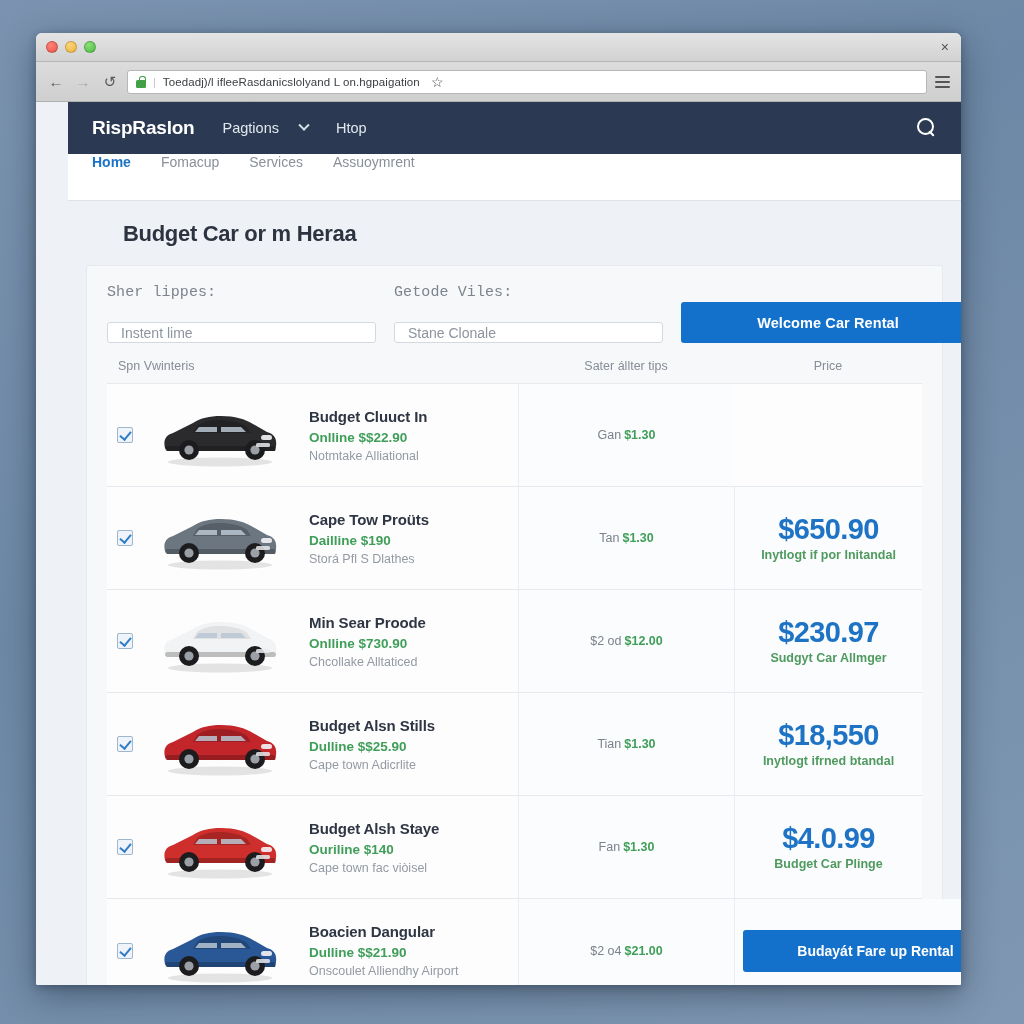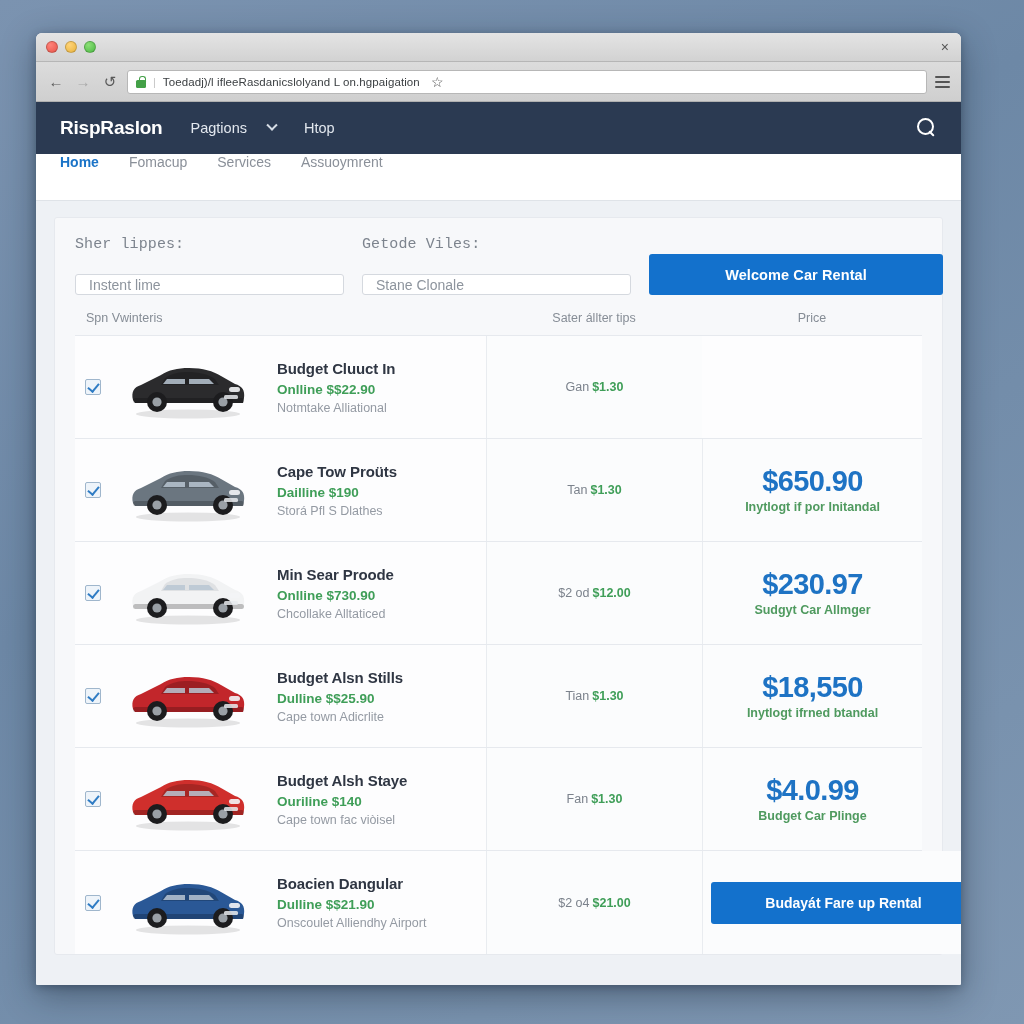--- a/index.html
+++ b/index.html
@@ -129,20 +129,21 @@
     display: block; width: 15px; height: 2px; background: #555; border-radius: 1px;
   }
 
   
   .viewport {
     flex: 1 1 auto;
     background: #eef1f5;
     overflow: hidden;
     display: flex;
     flex-direction: column;
+    padding-left: 32px;
   }
 
   
   .site-nav {
     background: #2b3a52;
     height: 52px;
     display: flex;
     align-items: center;
     padding: 0 24px;
     gap: 28px;
@@ -446,20 +447,21 @@
     </div>
 
     <div class="subnav">
       <span class="subnav-item active">Home</span>
       <span class="subnav-item">Fomacup</span>
       <span class="subnav-item">Services</span>
       <span class="subnav-item">Assuoymrent</span>
     </div>
 
     <div class="content">
+      <div class="page-title">Budget Car or m Heraa</div>
 
       <div class="panel">
 
         <div class="form-row">
           <div class="field">
             <div class="field-label">Sher lippes:</div>
             <input class="field-input" type="text" placeholder="Instent lime" style="">
           </div>
           <div class="field">
             <div class="field-label">Getode Viles:</div>

